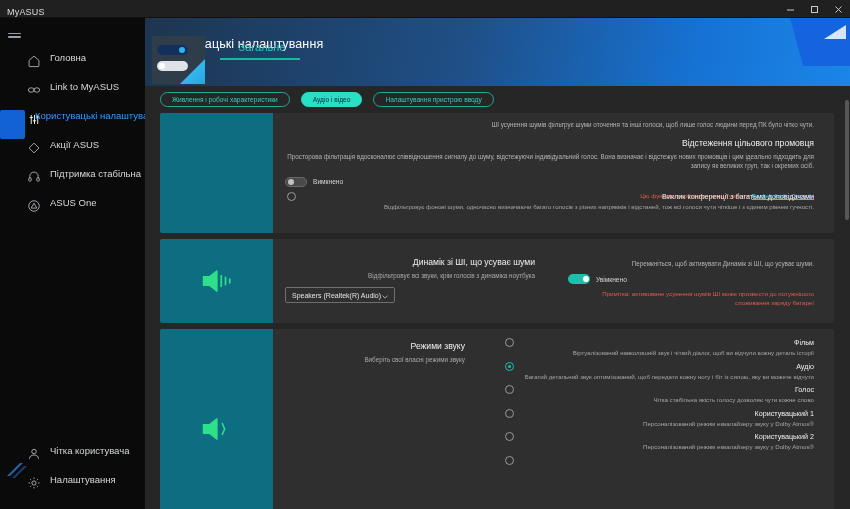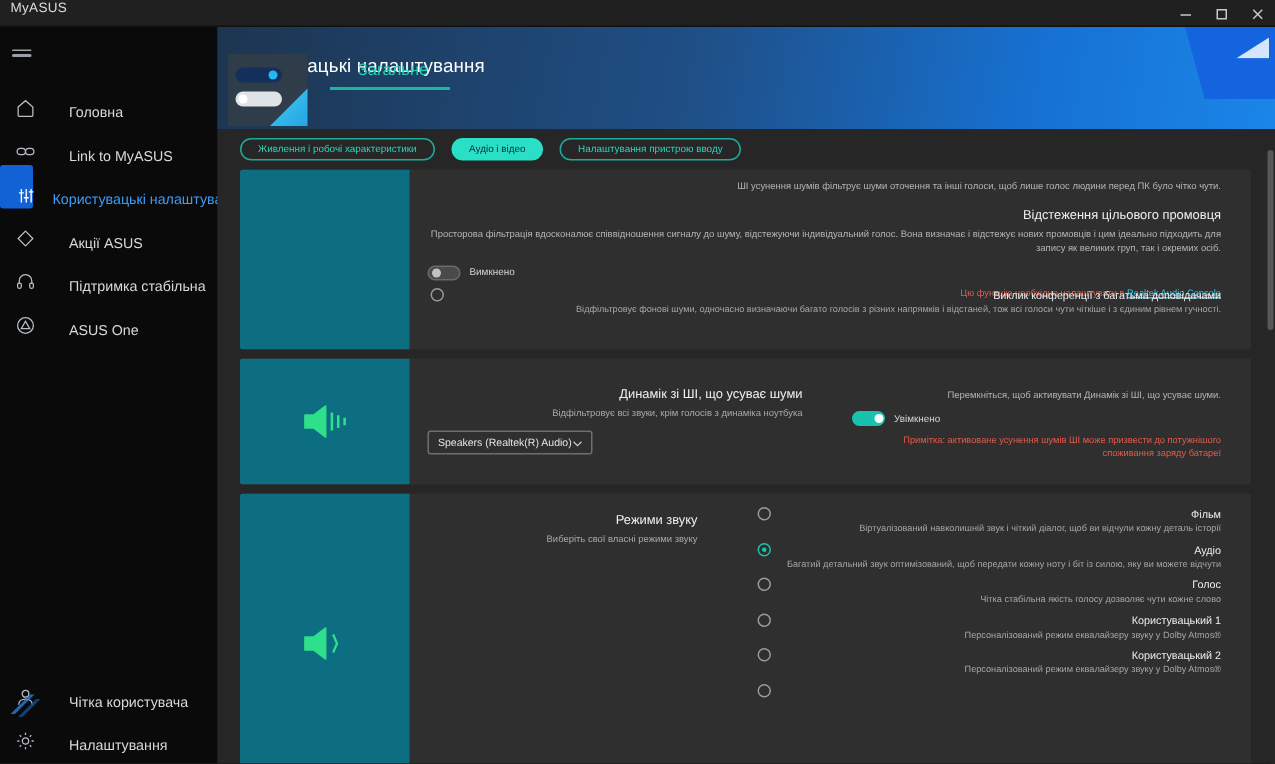--- a/index.html
+++ b/index.html
@@ -7,21 +7,21 @@
     width: 850px; height: 509px; overflow: hidden;
     background: #1b1b1b;
     font-family: "Liberation Sans", sans-serif;
     color: #e6e6e6;
   }
   .app { position: relative; width: 850px; height: 509px; background: #242424; }
 
   
   .titlebar {
     position: absolute; top: 0; left: 0; width: 850px; height: 18px;
-    background: #202020; display: flex; align-items: flex-start;
+    background: #202020; display: flex; align-items: flex-end;
     border-bottom: 1px solid #111;
   }
   .titlebar-title { font-size: 9px; color: #dcdcdc; margin-left: 7px; letter-spacing: .2px; }
   .win-controls { position: absolute; right: 0; top: 0; height: 18px; display: flex; }
   .win-btn {
     width: 24px; height: 18px; display: flex; align-items: center; justify-content: center;
     color: #c9c9c9; font-size: 9px; line-height: 1;
   }
   .win-btn svg { display: block; }
 
@@ -31,22 +31,22 @@
     background: #0a0a0a;
     display: flex; flex-direction: column;
   }
   .sidebar-top { padding-top: 6px; }
   .ham {
     width: 145px; height: 22px; display: flex; align-items: center; padding-left: 8px;
   }
   .ham-lines { width: 13px; }
   .ham-lines div { height: 1.5px; background: #9aa0a6; margin: 2px 0; border-radius: 1px; }
   .nav-item {
-    height: 29px; display: flex; align-items: flex-end; gap: 20px;
-    padding-left: 8px; cursor: pointer; position: relative;
+    height: 29px; display: flex; align-items: flex-start; gap: 7px;
+    padding-left: 25px; cursor: pointer; position: relative;
   }
   .nav-item .ico {
     width: 18px; height: 18px; display: flex; align-items: center; justify-content: center;
     color: #b9bfc5; flex: 0 0 18px;
   }
   .nav-item .lbl { font-size: 9.5px; color: #d6d9dc; white-space: nowrap; }
   .nav-item.active { background: #1262d6; border-radius: 2px; width: 22px; }
   .nav-item.active .ico { color: #ffffff; }
   .nav-item.active .lbl { color: #3d9bf5; position: absolute; left: 35px; }
   .sidebar-bottom { margin-top: auto; padding-bottom: 6px; }

